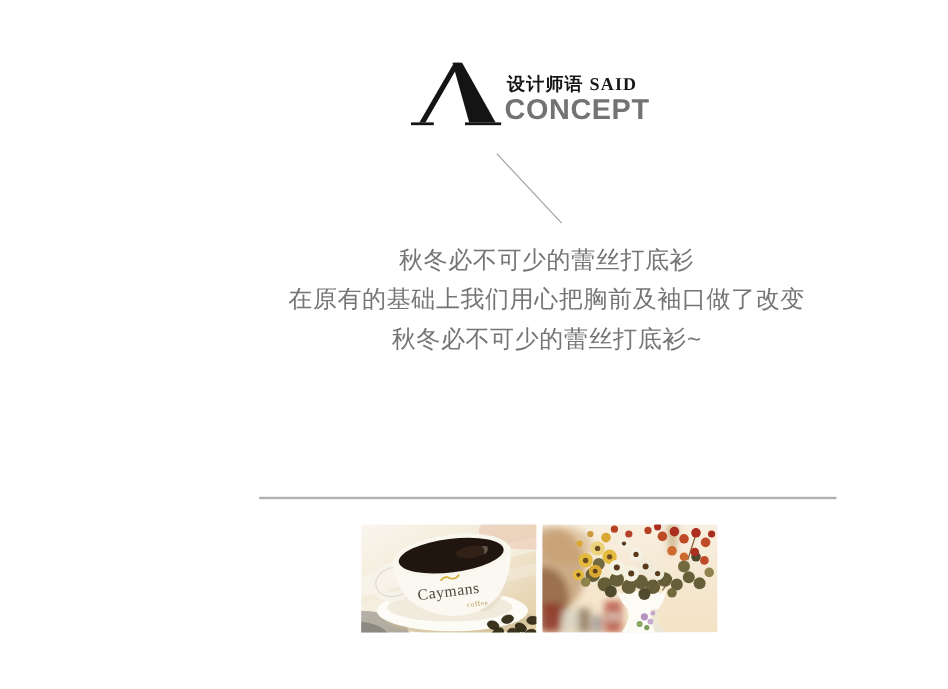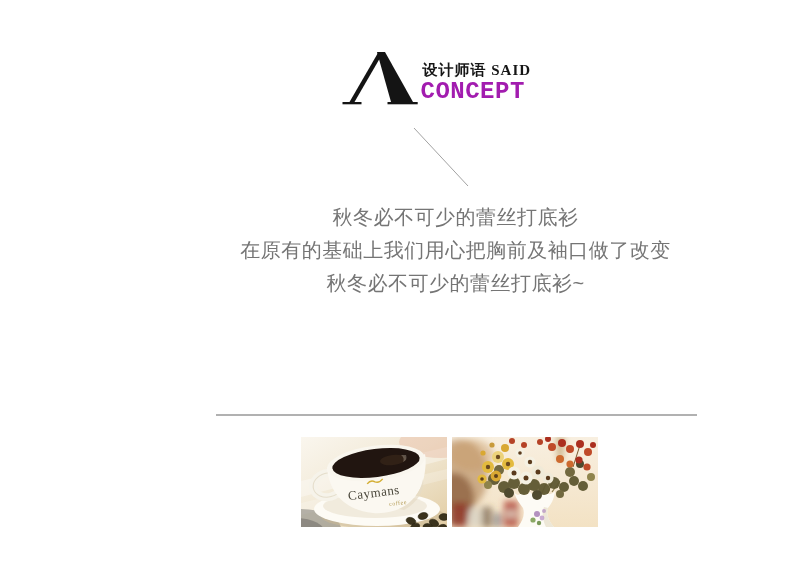--- a/index.html
+++ b/index.html
@@ -16,22 +16,22 @@
   .logo-a { position:absolute; left:281px; top:52px; width:76px; height:55px; }
   .logo-a polygon, .logo-a rect { fill:#141414; }
   .logo-said {
     position:absolute; left:362px; top:61px;
     font-family:"Liberation Serif","DejaVu Serif",serif;
     font-weight:700; font-size:15px; letter-spacing:1px; color:#161616;
     white-space:nowrap;
   }
   .logo-concept {
     position:absolute; left:360px; top:78px;
-    font-family:Liberation Mono, monospace;
-    font-weight:700; font-size:24px; letter-spacing:0.5px; color:#a21caf;
+    font-family:Liberation Sans, sans-serif;
+    font-weight:700; font-size:24px; letter-spacing:0.5px; color:#737373;
     white-space:nowrap;
   }
   
   .slash { position:absolute; left:350px; top:125px; width:60px; height:64px; }
   
   .desc {
     position:absolute; left:0; top:201px; width:790px;
     text-align:center; color:#757575;
     font-size:20px; letter-spacing:0.5px;
   }

